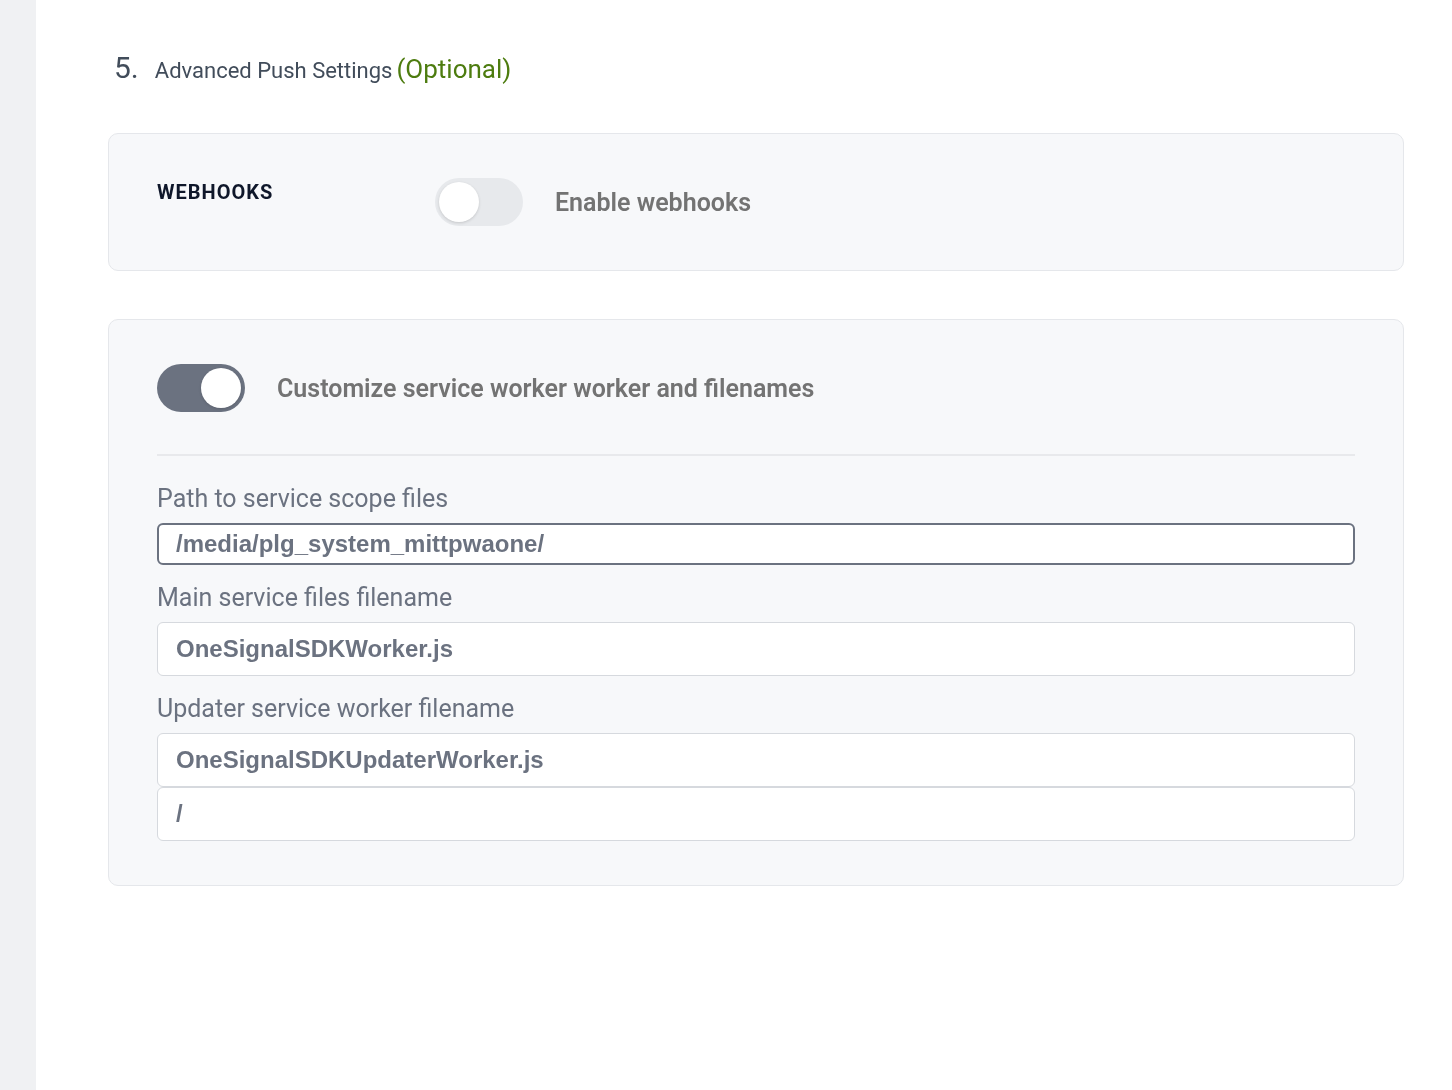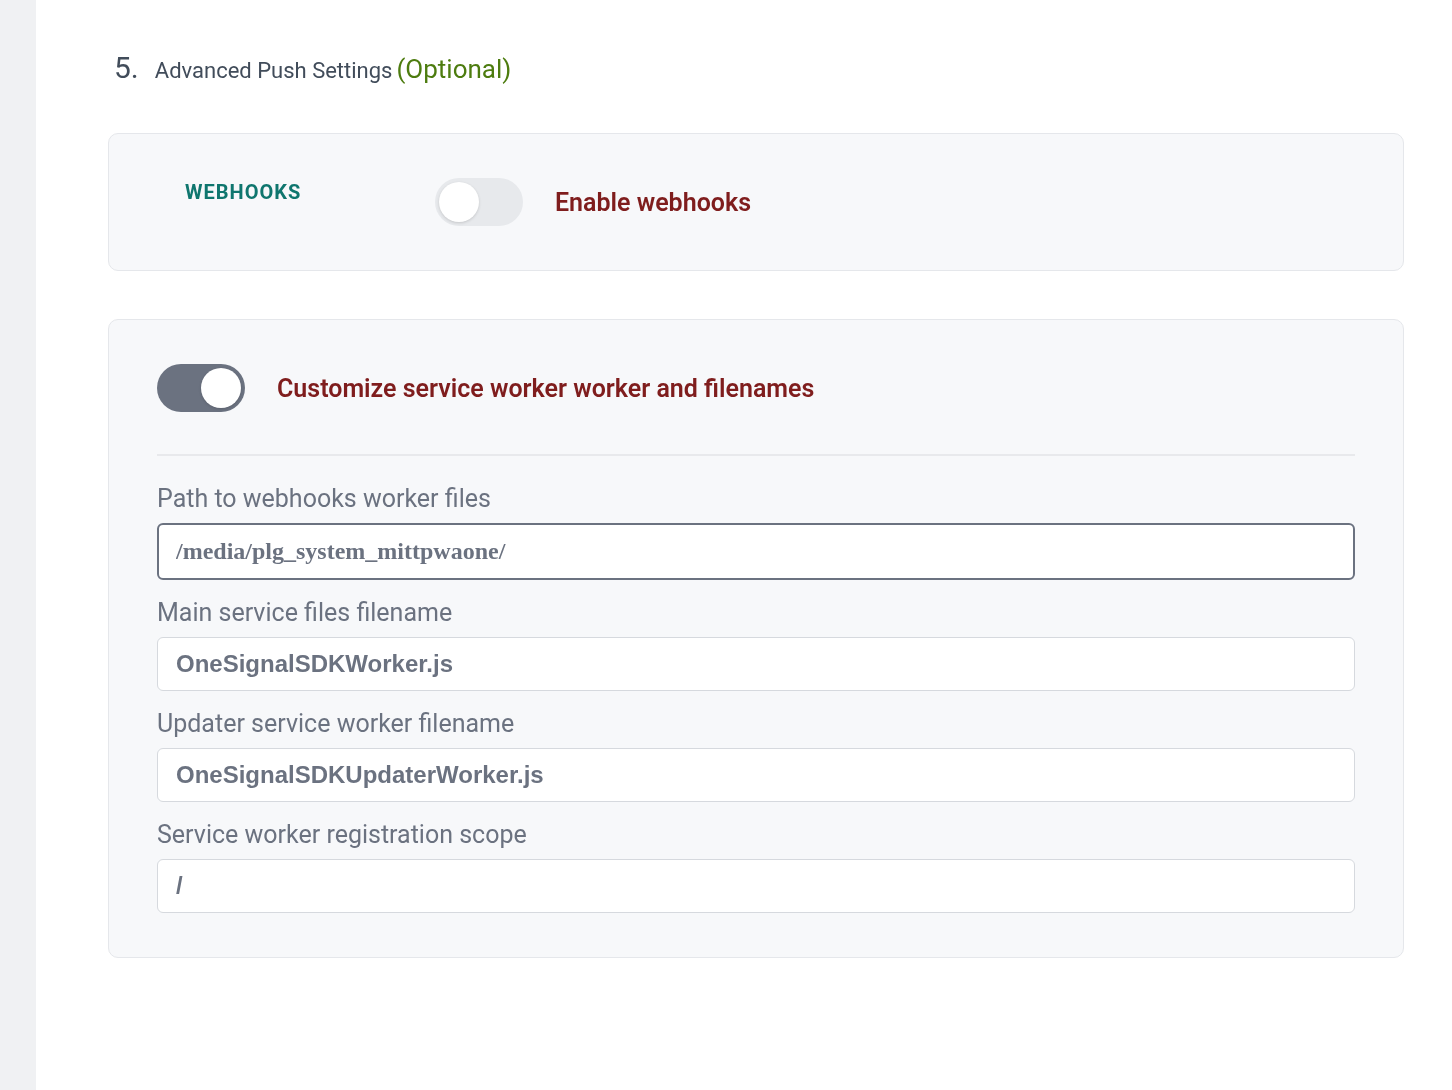--- a/index.html
+++ b/index.html
@@ -54,23 +54,22 @@
     }
     .card-label-col {
       width: 278px;
       flex-shrink: 0;
       padding-top: 2px;
     }
     .card-label {
       font-size: 20px;
       font-weight: 700;
       letter-spacing: 1px;
-      color: #0f766e;
+      color: #0f172a;
       text-transform: uppercase;
-      margin-left: 28px;
     }
     .card-content-col {
       flex: 1;
     }
     .toggle-row {
       display: flex;
       align-items: center;
       gap: 32px;
     }
     .toggle {
@@ -98,21 +97,21 @@
     }
     .toggle-off .toggle-knob {
       left: 4px;
     }
     .toggle-on .toggle-knob {
       right: 4px;
     }
     .toggle-label {
       font-size: 25px;
       font-weight: 600;
-      color: #7f1d1d;
+      color: #737373;
     }
     .divider {
       height: 2px;
       background: #e8e9ec;
       margin: 42px 0 28px 0;
     }
     .field-label {
       font-size: 25px;
       font-weight: 400;
       color: #6b7280;
@@ -128,22 +127,21 @@
       font-size: 24px;
       font-weight: 600;
       color: #6b7280;
       background: #ffffff;
       border: 1px solid #d6d9de;
       border-radius: 6px;
       outline: none;
     }
     .text-input.focused {
       border: 2px solid #6b7280;
-      padding: 13px 17px;
-      font-family: Liberation Serif, serif;
+      padding: 5px 17px;
     }
   </style>
 </head>
 <body>
 
 <div class="page-container">
 
   <div class="section-heading">
     <span class="section-number">5.</span>
     <span>
@@ -173,28 +171,27 @@
       <div class="card-content-col">
         <div class="toggle-row">
           <div class="toggle toggle-on">
             <div class="toggle-knob"></div>
           </div>
           <div class="toggle-label">Customize service worker worker and filenames</div>
         </div>
 
         <div class="divider"></div>
 
-        <div class="field-label">Path to webhooks worker files</div>
+        <div class="field-label">Path to service scope files</div>
         <input type="text" class="text-input focused" value="/media/plg_system_mittpwaone/" style="">
 
         <div class="field-label">Main service files filename</div>
         <input type="text" class="text-input" value="OneSignalSDKWorker.js" style="">
 
         <div class="field-label">Updater service worker filename</div>
         <input type="text" class="text-input" value="OneSignalSDKUpdaterWorker.js" style="">
 
-        <div class="field-label">Service worker registration scope</div>
         <input type="text" class="text-input" value="/" style="">
       </div>
     </div>
   </div>
 
 </div>
 
 </body></html>

